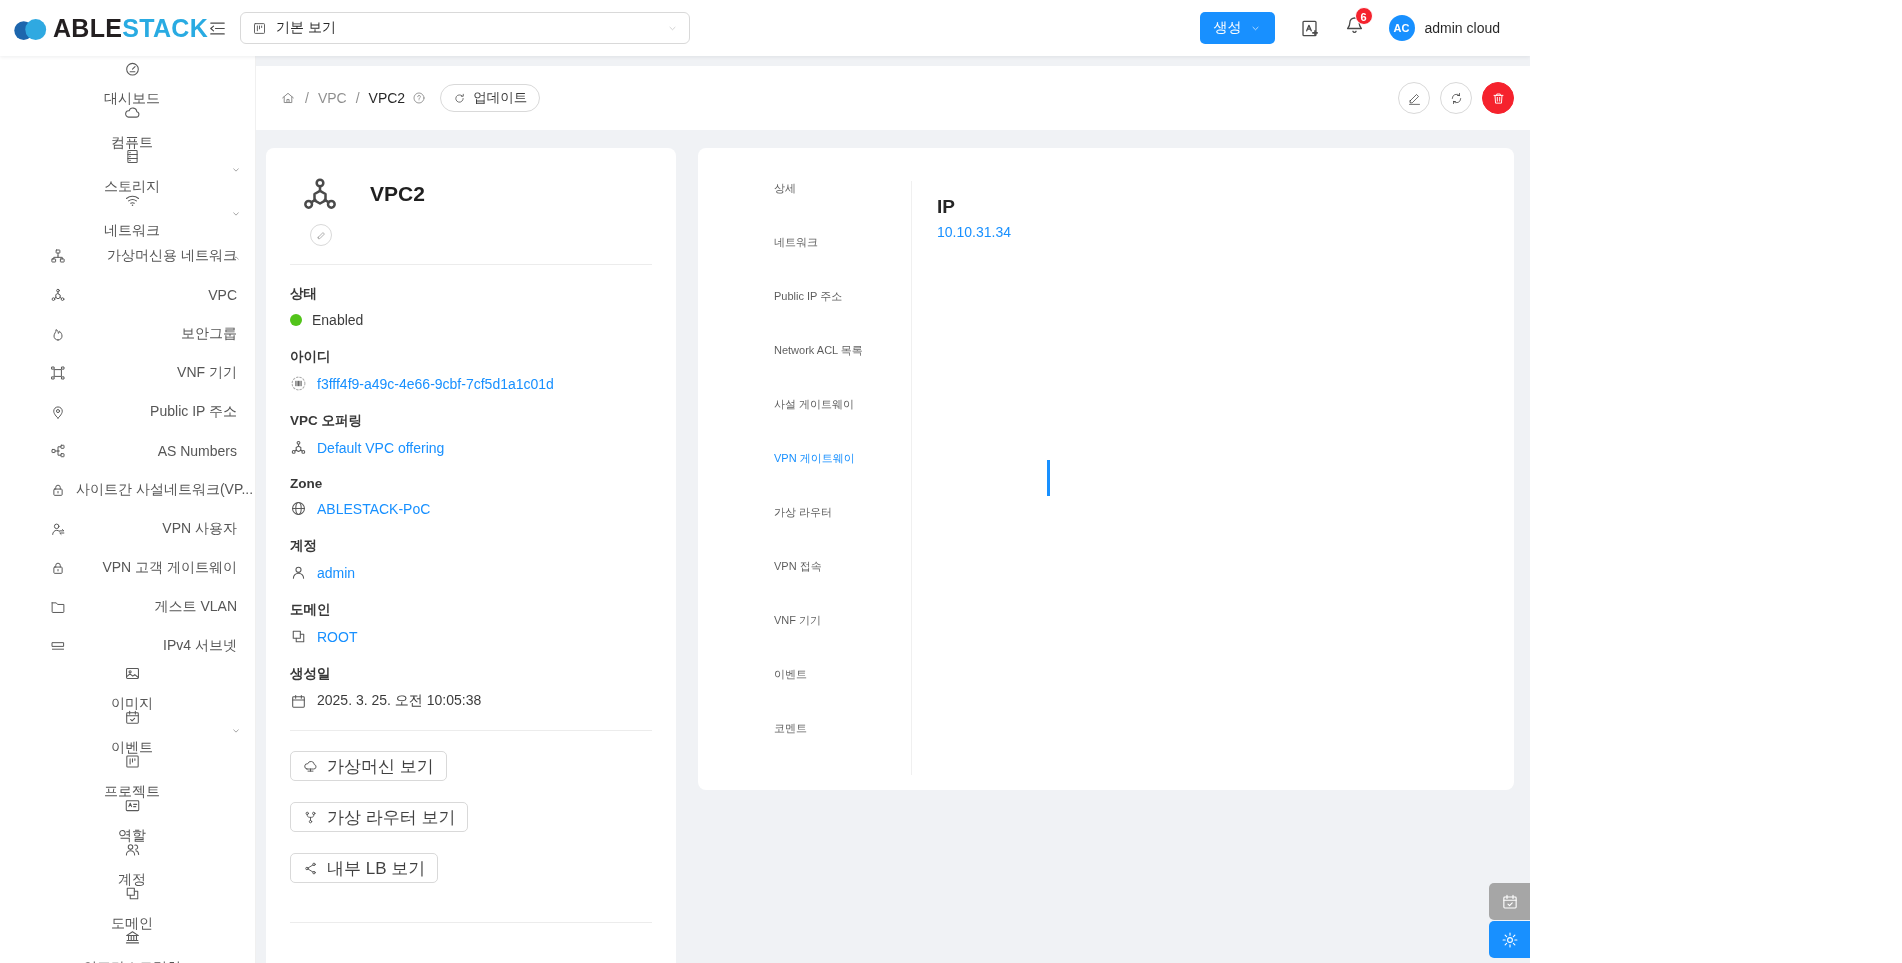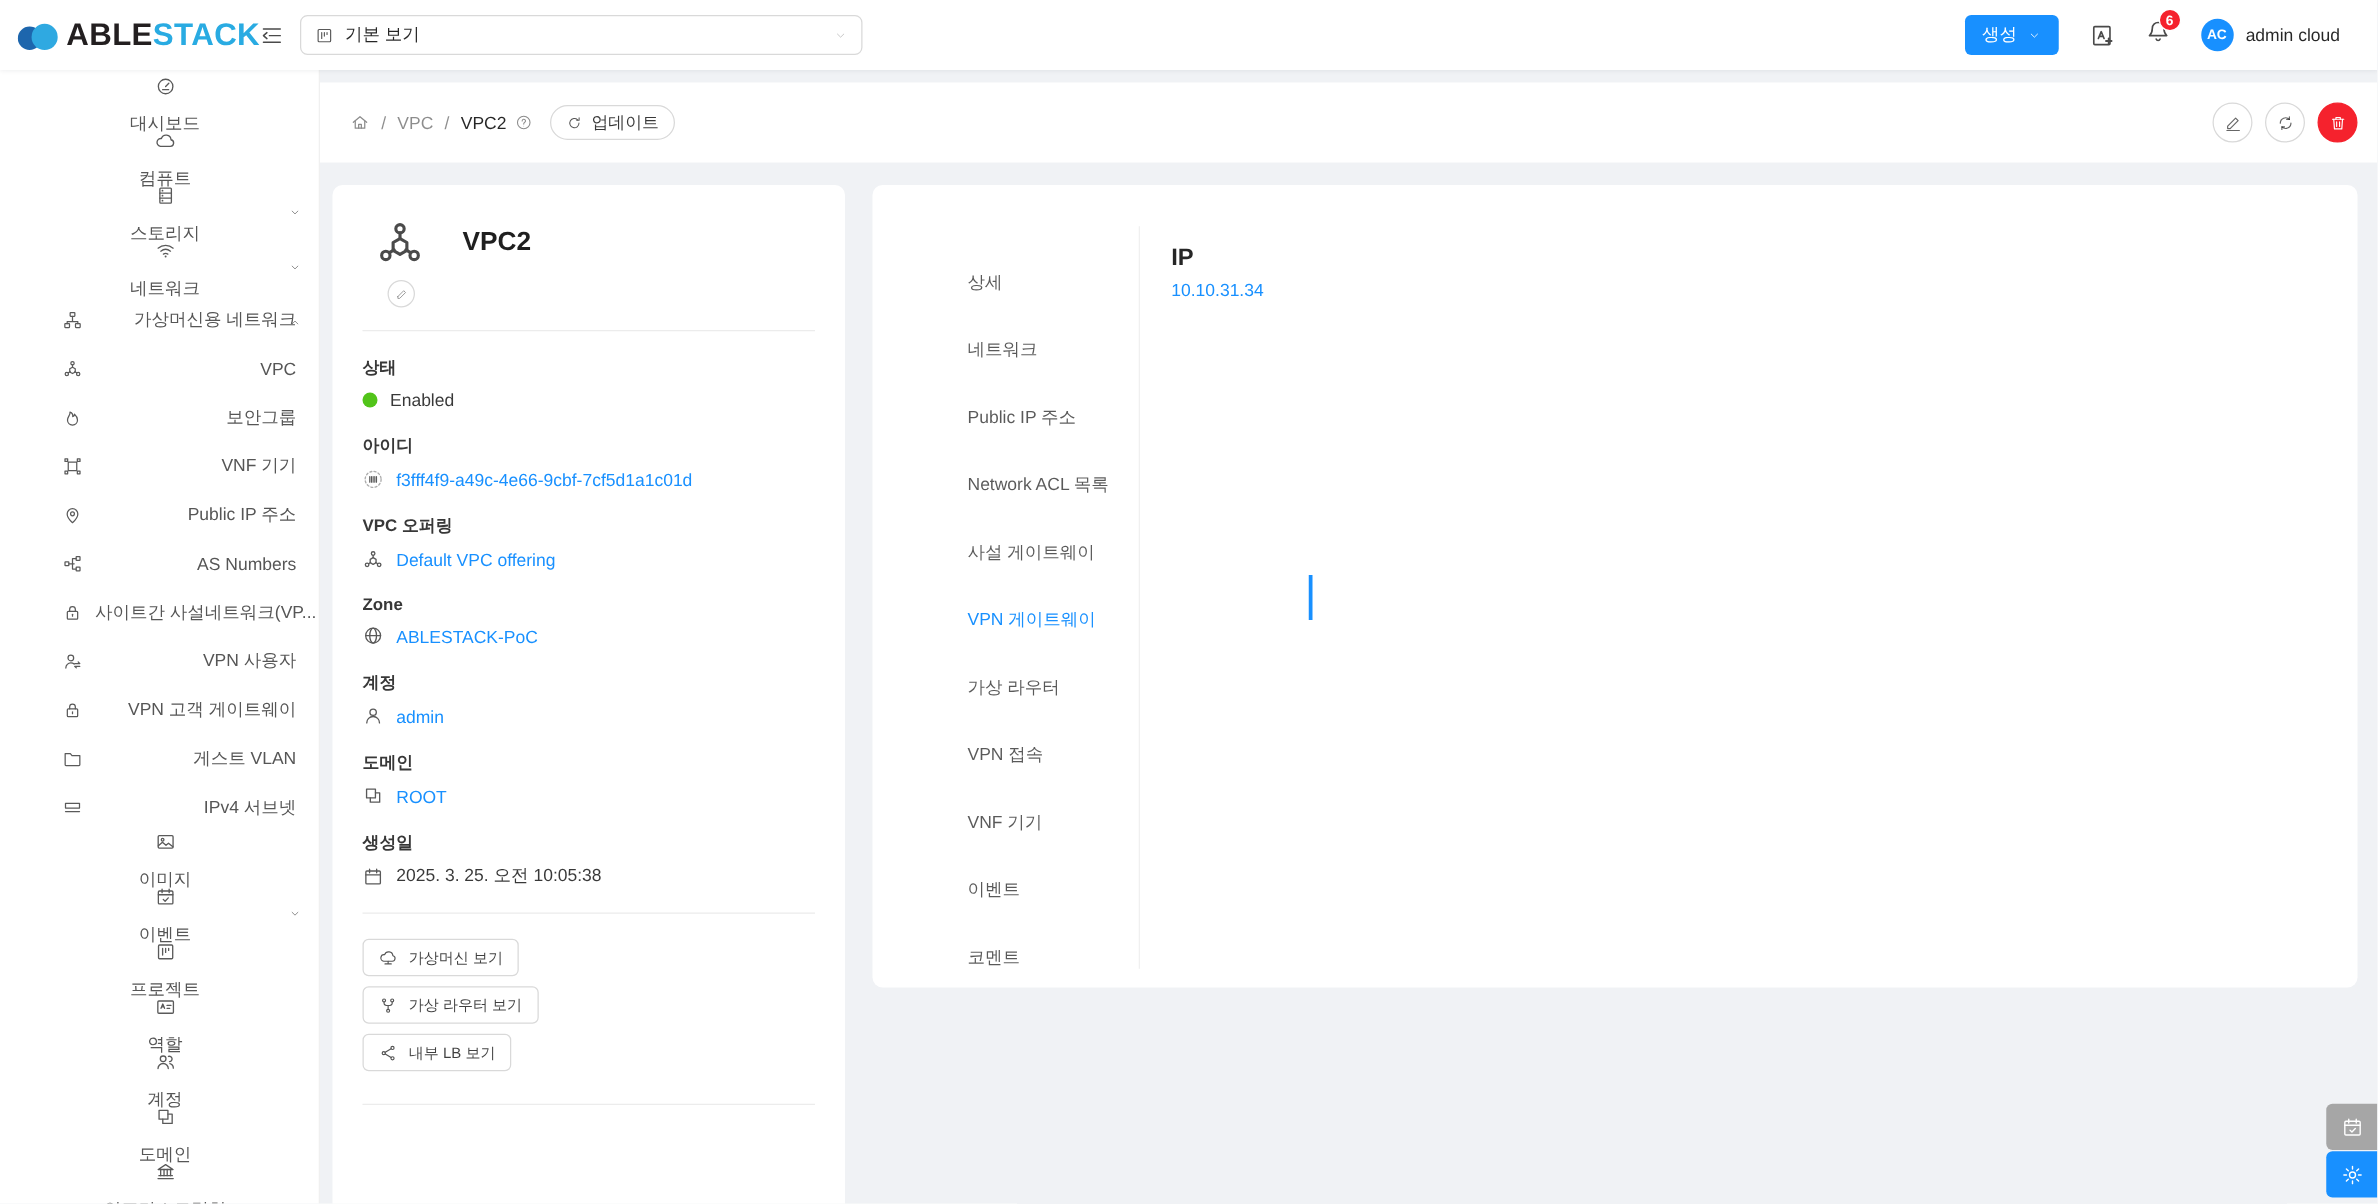--- a/index.html
+++ b/index.html
@@ -1,17 +1,17 @@
 <!DOCTYPE html>
 <html><head>
 <meta charset="utf-8">
 <style>
   * { margin:0; padding:0; box-sizing:border-box; }
   html,body { width:1902px; height:963px; font-family:"Liberation Sans",sans-serif; }
-  #app { position:relative; width:1902px; height:963px; background:#f0f2f5; overflow:hidden; }
+  #app { position:relative; width:1530px; height:963px; background:#f0f2f5; overflow:hidden; }
 
   
   header { position:absolute; top:0; left:0; width:100%; height:56px; background:#fff;
            display:flex; align-items:center; box-shadow:0 1px 4px rgba(0,21,41,.08); z-index:30; }
   .logo-area { width:240px; display:flex; align-items:center; padding-left:14px; }
   .logo { display:flex; align-items:center; gap:5px; cursor:pointer; }
   .logo-text { font-size:25px; font-weight:800; letter-spacing:.3px; }
   .logo-text b { color:#231f20; } .logo-text i { color:#29abe2; font-style:normal; }
   .fold { margin-left:auto; margin-right:14px; font-size:19px; color:#4a4a4a; cursor:pointer; display:flex; }
   .view-select { width:450px; height:32px; border:1px solid #d9d9d9; border-radius:6px; display:flex;
@@ -70,28 +70,28 @@
                display:flex; align-items:center; justify-content:center; font-size:11px; margin:10px 0 0 20px; cursor:pointer; }
   hr.div { border:none; border-top:1px solid #ececec; margin:18px 0 20px; }
   .field { margin-bottom:20px; }
   .flabel { font-size:13.5px; font-weight:700; color:#383838; margin-bottom:9px; }
   .fval { display:flex; align-items:center; gap:10px; font-size:14px; color:rgba(0,0,0,.78); }
   .ficon { color:#595959; font-size:17px; display:flex; }
   .fval a { color:#1890ff; text-decoration:none; cursor:pointer; }
   .dot { width:12px; height:12px; border-radius:50%; background:#52c41a; }
   .act-row { }
   .act-btn { display:inline-flex; align-items:center; gap:9px; height:30px; padding:0 12px; border:1px solid #d9d9d9;
-             border-radius:5px; background:#fff; font-size:12px; color:rgba(0,0,0,.75); margin-bottom:8px; cursor:pointer; }
+             border-radius:5px; background:#fff; font-size:17px; color:rgba(0,0,0,.75); margin-bottom:21px; cursor:pointer; }
   .act-btn .aic { font-size:15px; display:flex; color:#555; }
 
   
   .right-card { flex:1; height:642px; display:flex; }
   .tabs-col { width:214px; min-width:214px; margin-top:33px; height:594px; border-right:1px solid #f0f0f0;
               padding-left:76px; list-style:none; }
-  .tab { height:54px; display:flex; align-items:flex-end; font-size:14px; color:rgba(0,0,0,.65);
+  .tab { height:54px; display:flex; align-items:flex-start; font-size:11px; color:rgba(0,0,0,.65);
          cursor:pointer; position:relative; white-space:nowrap; }
   .tab.active { color:#1890ff; }
   .tab.active::after { content:""; position:absolute; right:-139px; top:9px; bottom:9px; width:3px; background:#1890ff; }
   .tabpane { padding:48px 24px 0 25px; }
   .ip-label { font-weight:700; font-size:19px; color:rgba(0,0,0,.85); }
   .ip-value { display:inline-block; margin-top:6px; color:#1890ff; font-size:14px; text-decoration:none; cursor:pointer; }
 
   
   .fabs { position:absolute; right:0; bottom:5px; display:flex; flex-direction:column; gap:1px; z-index:40; }
   .fab { width:41px; height:37px; border:none; display:flex; align-items:center; justify-content:center;

